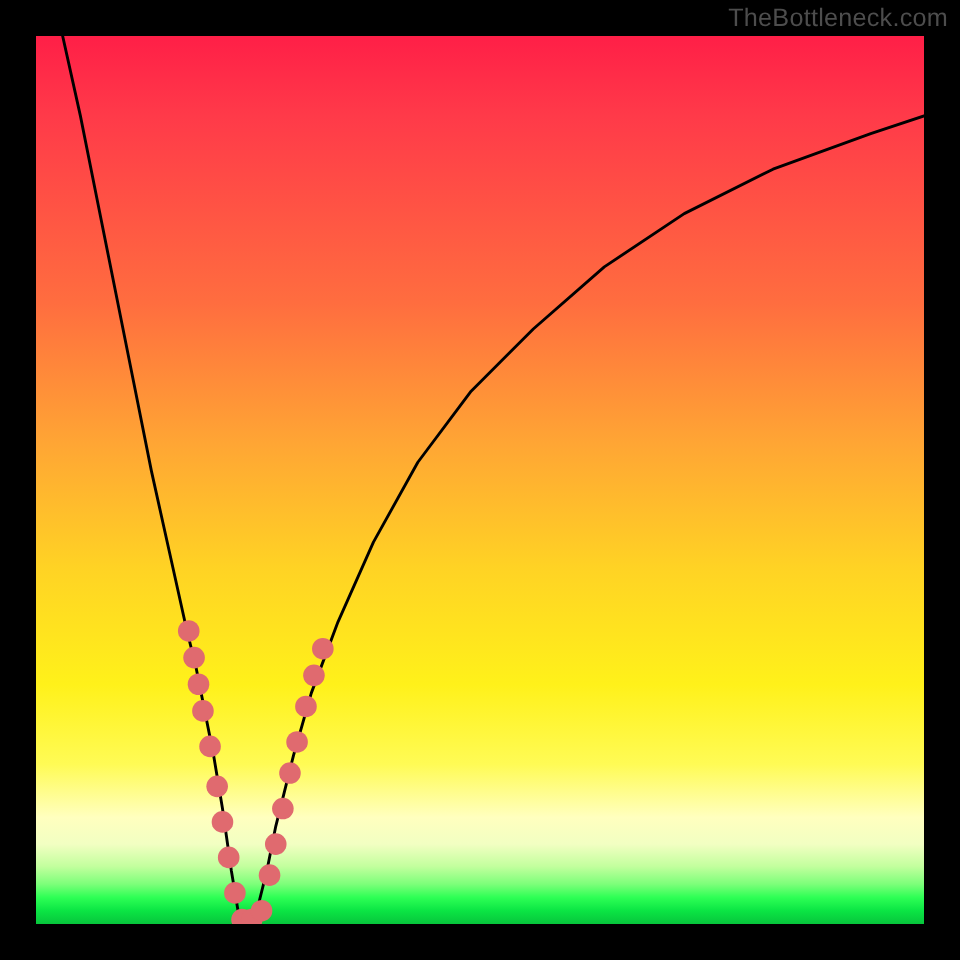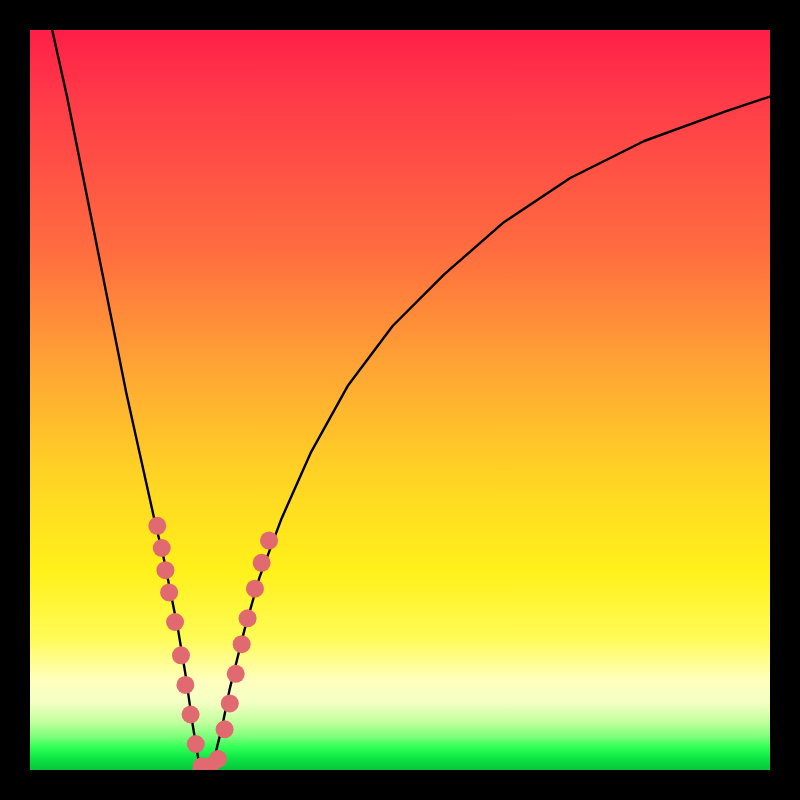--- a/index.html
+++ b/index.html
@@ -86,13 +86,14 @@
           <circle cx="199.80" cy="673.40" r="9" fill="#e06a6f" stroke="#c94f55" stroke-width="0"></circle>
           <circle cx="205.72" cy="643.80" r="9" fill="#e06a6f" stroke="#c94f55" stroke-width="0"></circle>
           <circle cx="211.64" cy="614.20" r="9" fill="#e06a6f" stroke="#c94f55" stroke-width="0"></circle>
           <circle cx="217.56" cy="588.30" r="9" fill="#e06a6f" stroke="#c94f55" stroke-width="0"></circle>
           <circle cx="224.96" cy="558.70" r="9" fill="#e06a6f" stroke="#c94f55" stroke-width="0"></circle>
           <circle cx="231.62" cy="532.80" r="9" fill="#e06a6f" stroke="#c94f55" stroke-width="0"></circle>
           <circle cx="239.02" cy="510.60" r="9" fill="#e06a6f" stroke="#c94f55" stroke-width="0"></circle>
         </g>
     </svg>
   </div>
+  <div class="watermark">TheBottleneck.com</div>
 </div>
 
 </body></html>

